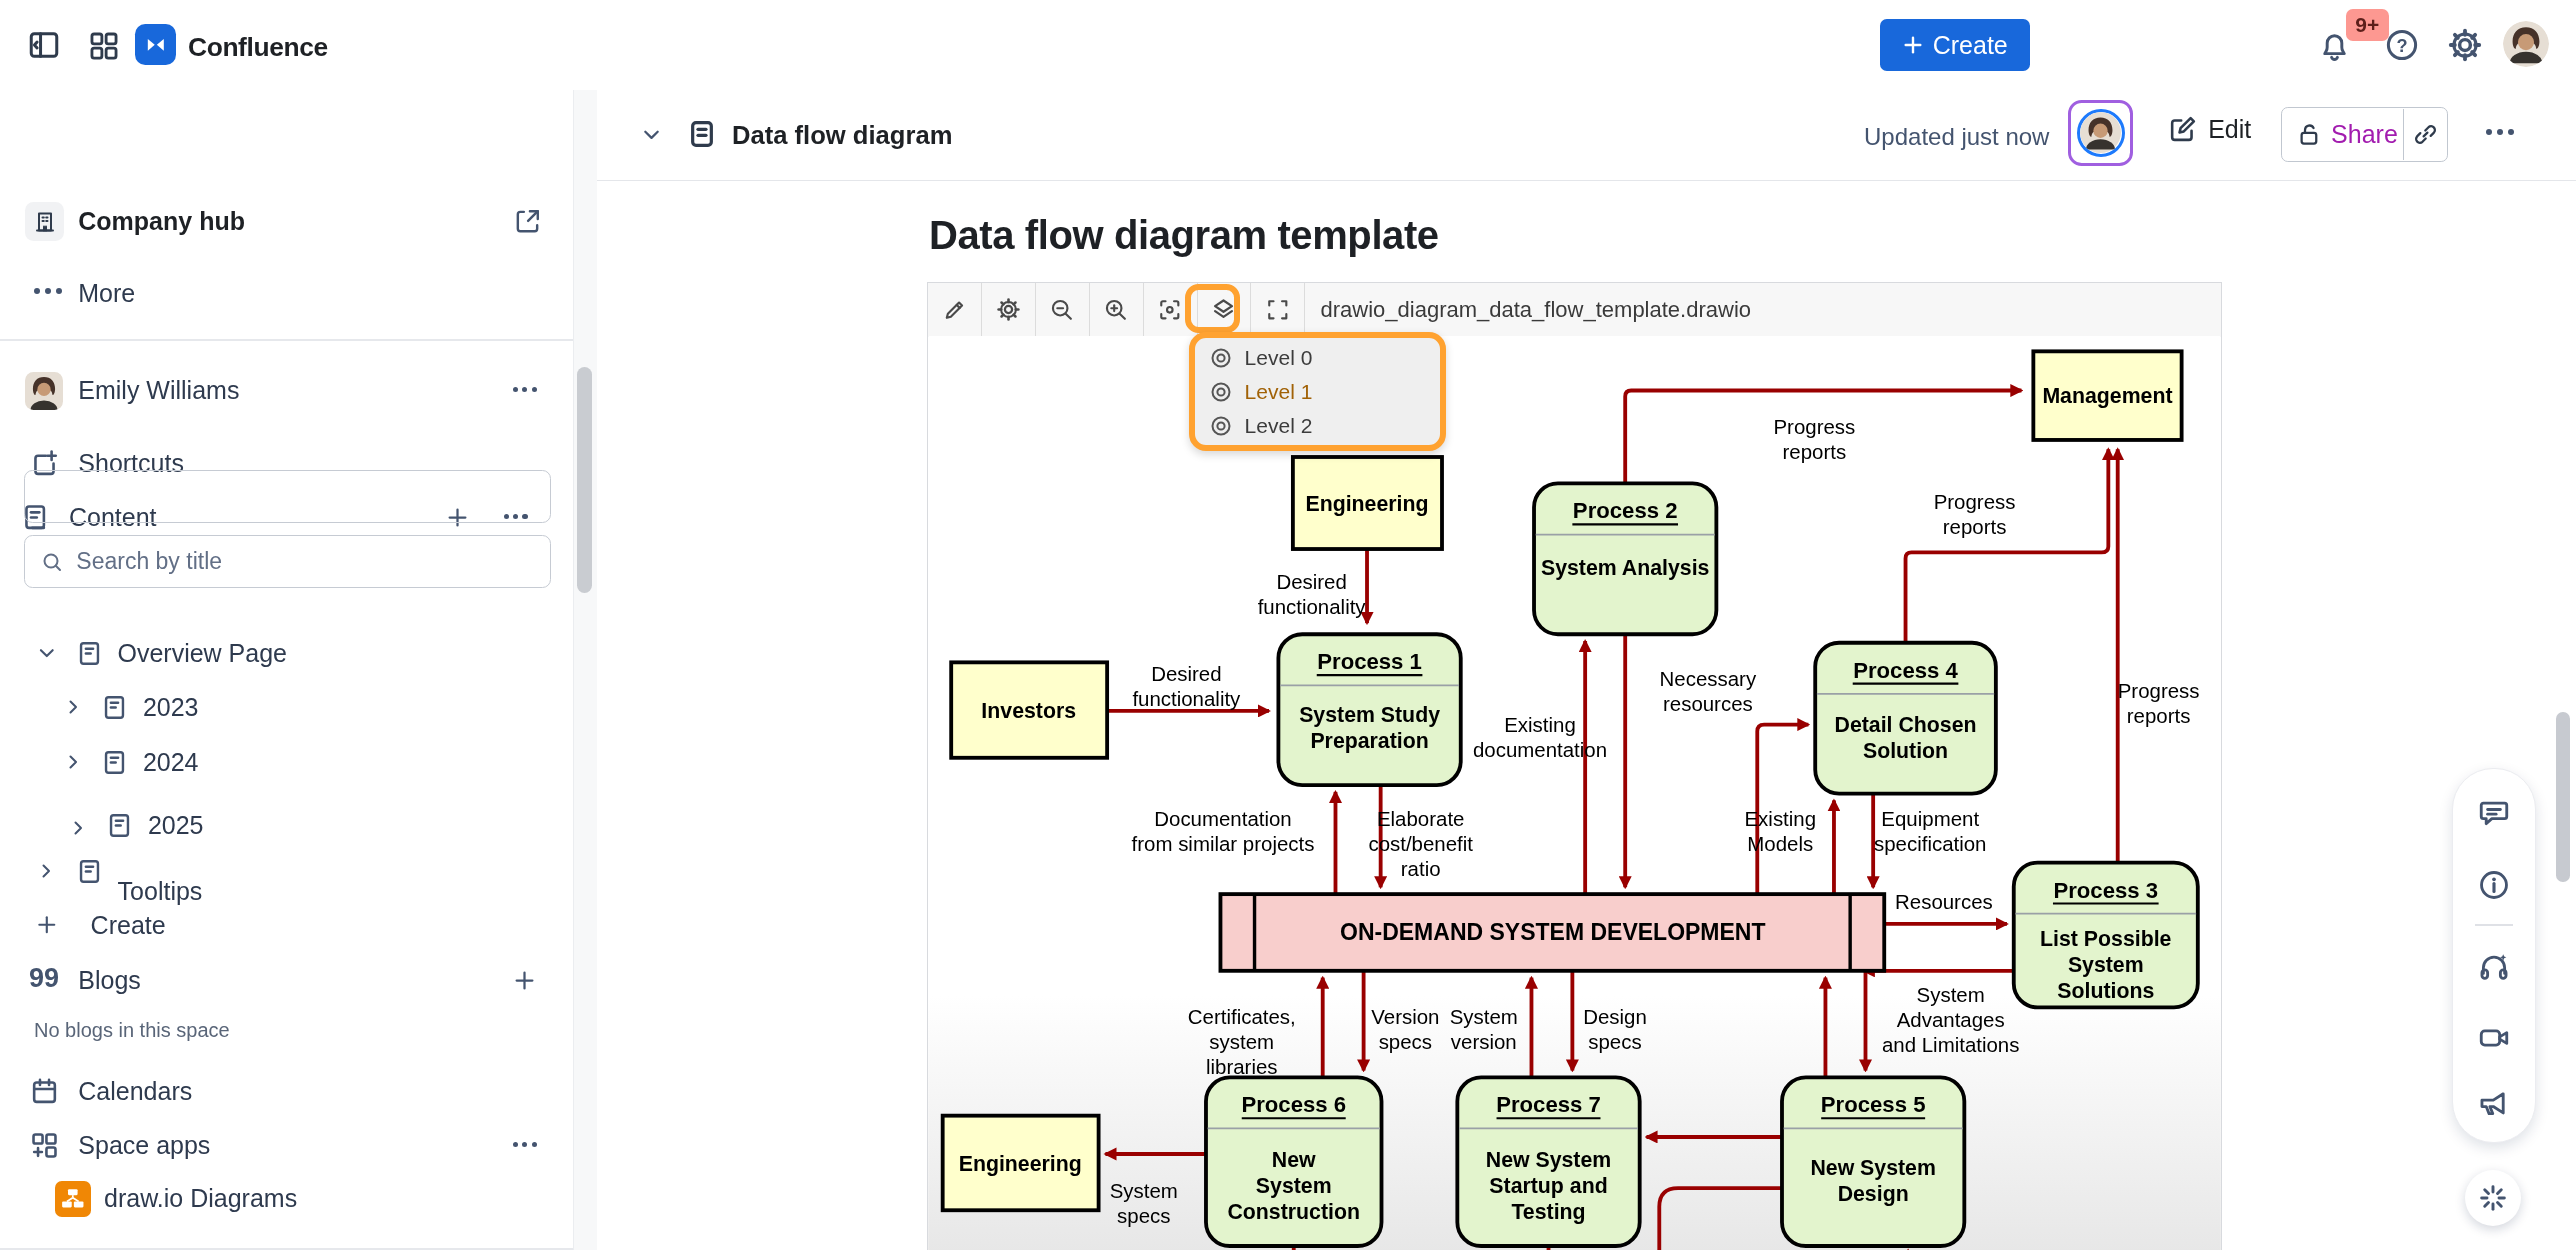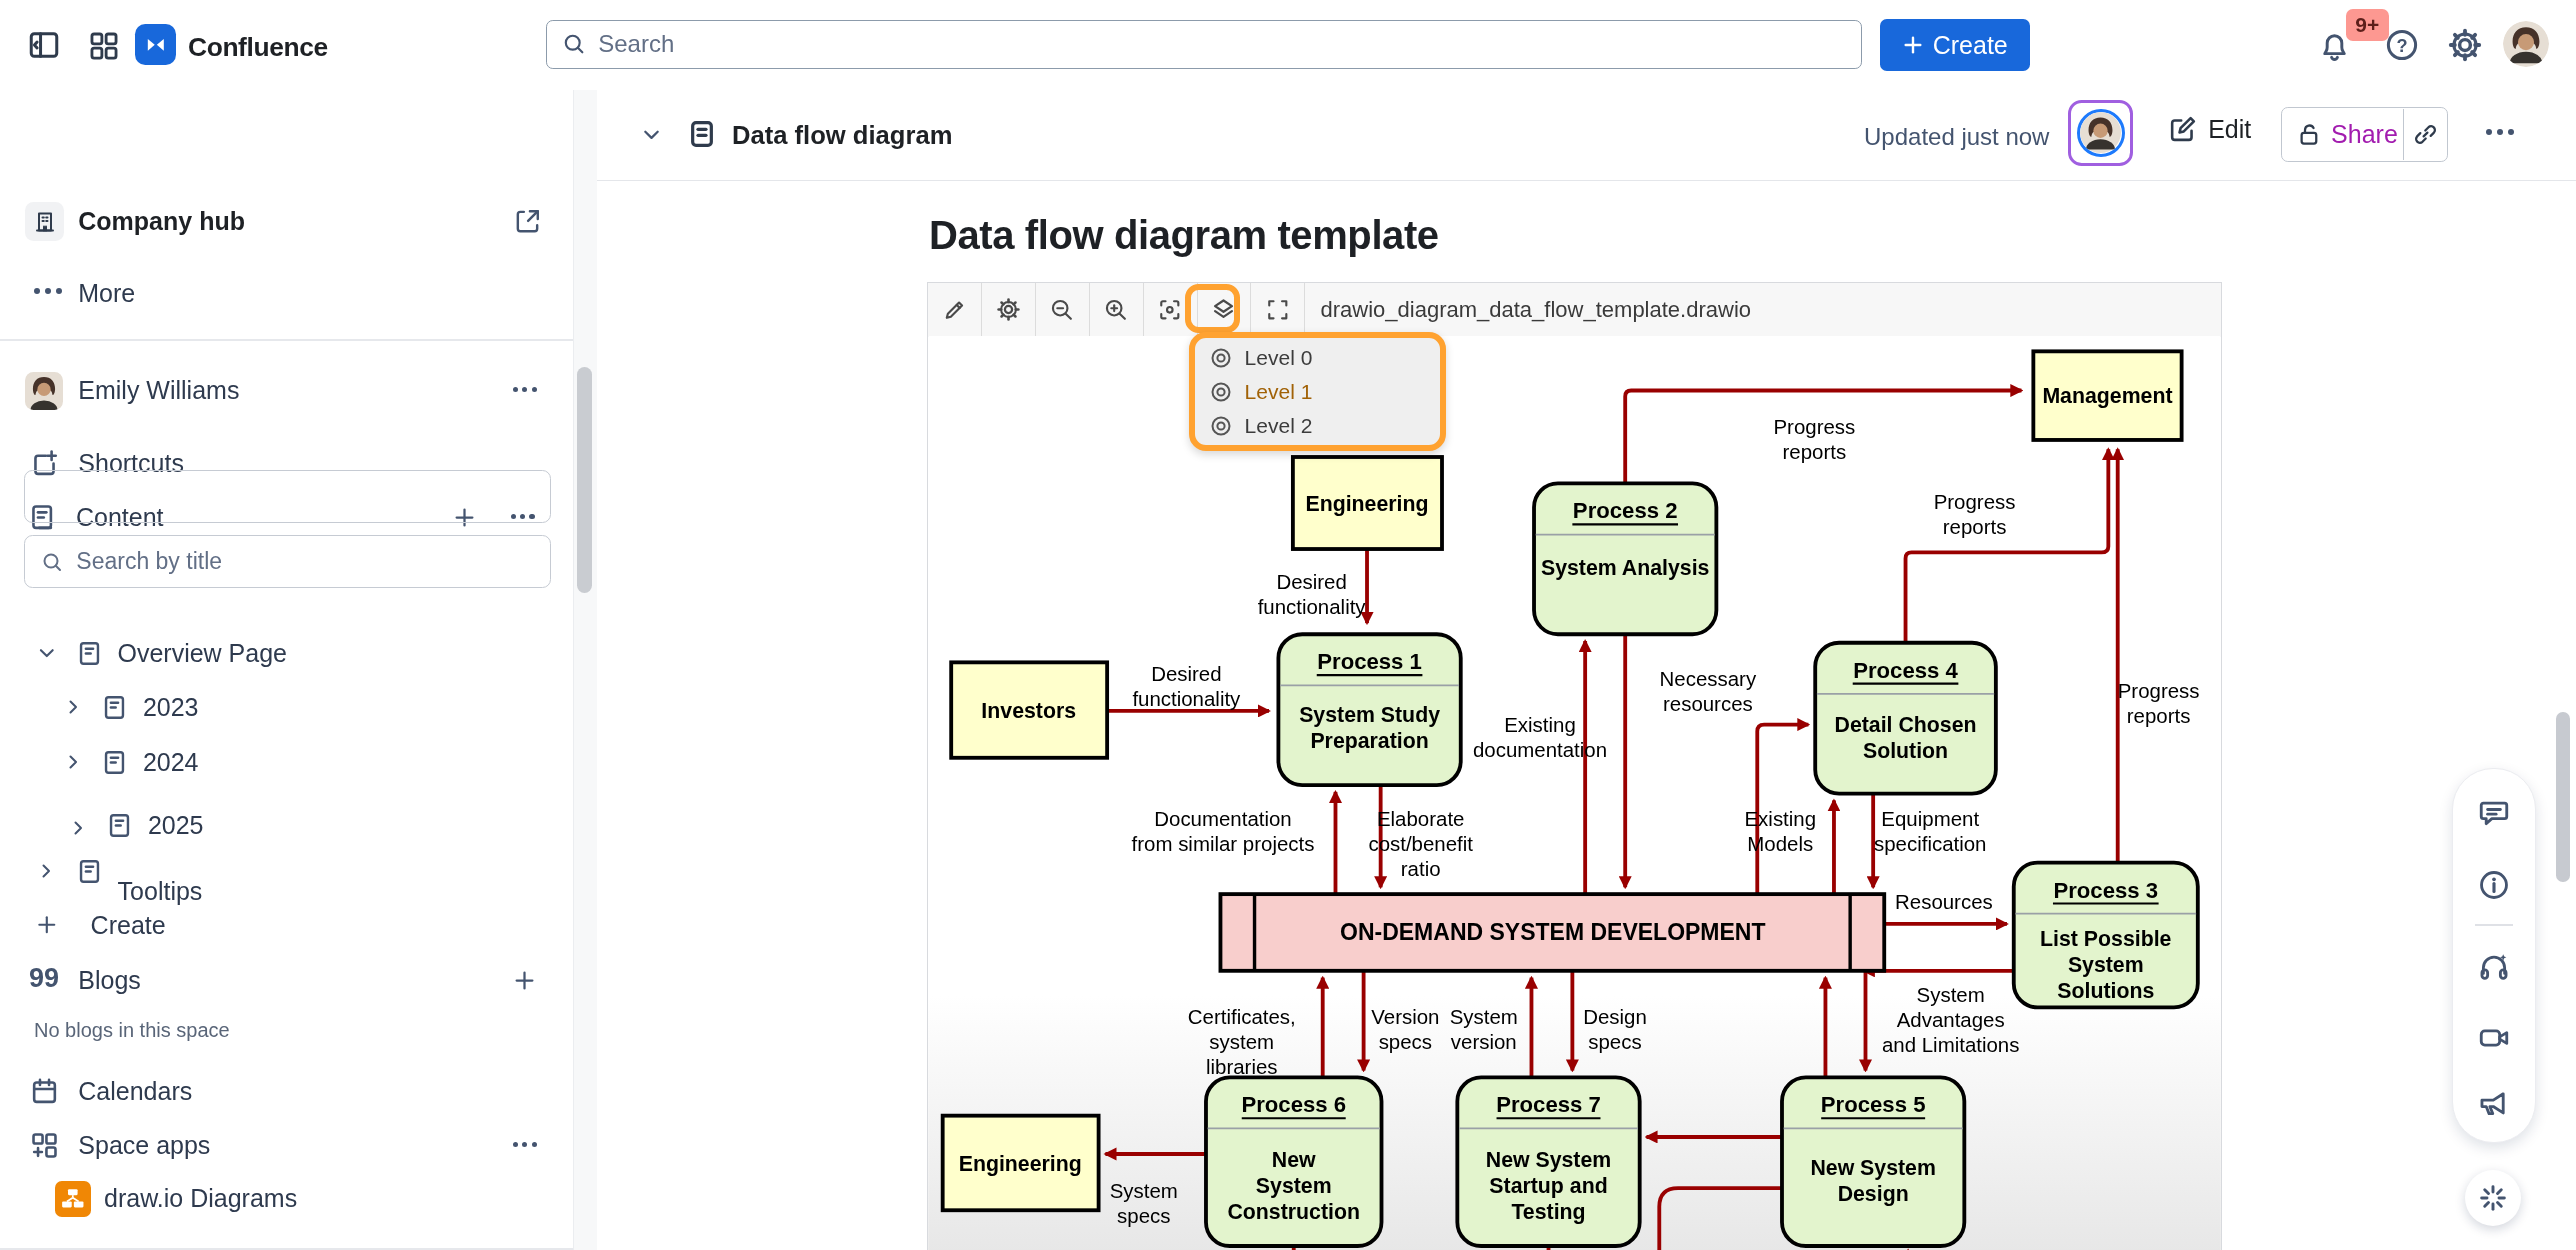--- a/index.html
+++ b/index.html
@@ -39,27 +39,20 @@
         </svg>
     </div>
     <div class="abs" style="left:135px;top:24px;width:41px;height:41px;border-radius:10.2px;background:#1868DB;display:flex;align-items:center;justify-content:center;">
       <svg width="25.6" height="25.6" viewBox="0 0 24 24">
           <path d="M4.5 6.5 L11 12 L4.5 17.5 Z" fill="#fff"></path>
           <path d="M19.5 6.5 L13 12 L19.5 17.5 Z" fill="#fff"></path>
         </svg>
     </div>
     <div class="abs" style="left:188px;top:32px;font-size:26.4px;font-weight:bold;color:#1E2125;letter-spacing:-0.4px;">Confluence</div>
 
-    <div class="abs" style="left:546px;top:19.6px;width:1316px;height:49px;border:1.7px solid #8C9BAB;border-radius:6.8px;box-sizing:border-box;display:flex;align-items:center;">
-      <svg class="ic" width="25.6" height="25.6" viewBox="0 0 24 24" style="margin-left:13.6px;">
-          <circle cx="11" cy="11" r="6.5"></circle>
-          <line x1="15.8" y1="15.8" x2="20" y2="20"></line>
-        </svg>
-      <span style="margin-left:12px;font-size:24px;color:#626F86;">Search</span>
-    </div>
 
     <div class="abs" style="left:1880px;top:19px;width:150px;height:52px;border-radius:6.8px;background:#1868DB;display:flex;align-items:center;justify-content:center;gap:8.5px;">
       <svg width="22" height="22" viewBox="0 0 24 24" style="stroke:#fff;fill:none;stroke-width:2.6;stroke-linecap:round;">
           <line x1="12" y1="4" x2="12" y2="20"></line>
           <line x1="4" y1="12" x2="20" y2="12"></line>
         </svg>
       <span style="font-size:25px;color:#fff;font-weight:500;">Create</span>
     </div>
 
     <div class="abs" style="left:2315px;top:25.6px;">
@@ -161,21 +154,21 @@
       <span class="abs" style="left:13.6px;top:9.4px;">
         <svg class="ic" width="31" height="31" viewBox="0 0 24 24">
             <path d="M19 12 v6 a2 2 0 0 1 -2 2 H7 a2 2 0 0 1 -2 -2 V8 a2 2 0 0 1 2 -2 h6"></path>
             <line x1="17.5" y1="2.8" x2="17.5" y2="9.2"></line>
             <line x1="14.3" y1="6" x2="20.7" y2="6"></line>
           </svg>
       </span>
       <span class="row-label" style="margin-left:63px;">Shortcuts</span>
     </div>
 
-    <div class="abs" style="left:13px;top:403px;width:542px;height:48px;display:flex;align-items:center;">
+    <div class="abs" style="left:6px;top:403px;width:542px;height:48px;display:flex;align-items:center;">
       <span class="abs" style="left:13.6px;top:9.4px;">
         <svg class="ic" width="31" height="31" viewBox="0 0 24 24">
             <rect x="5" y="3.5" width="13.5" height="16.5" rx="2"></rect>
             <line x1="8.5" y1="8" x2="15" y2="8"></line>
             <line x1="8.5" y1="12" x2="13" y2="12"></line>
             <path d="M18.5 20 h-9"></path>
           </svg>
       </span>
       <span class="row-label" style="margin-left:63px;">Content</span>
       <span class="abs" style="right:77px;top:11px;">

